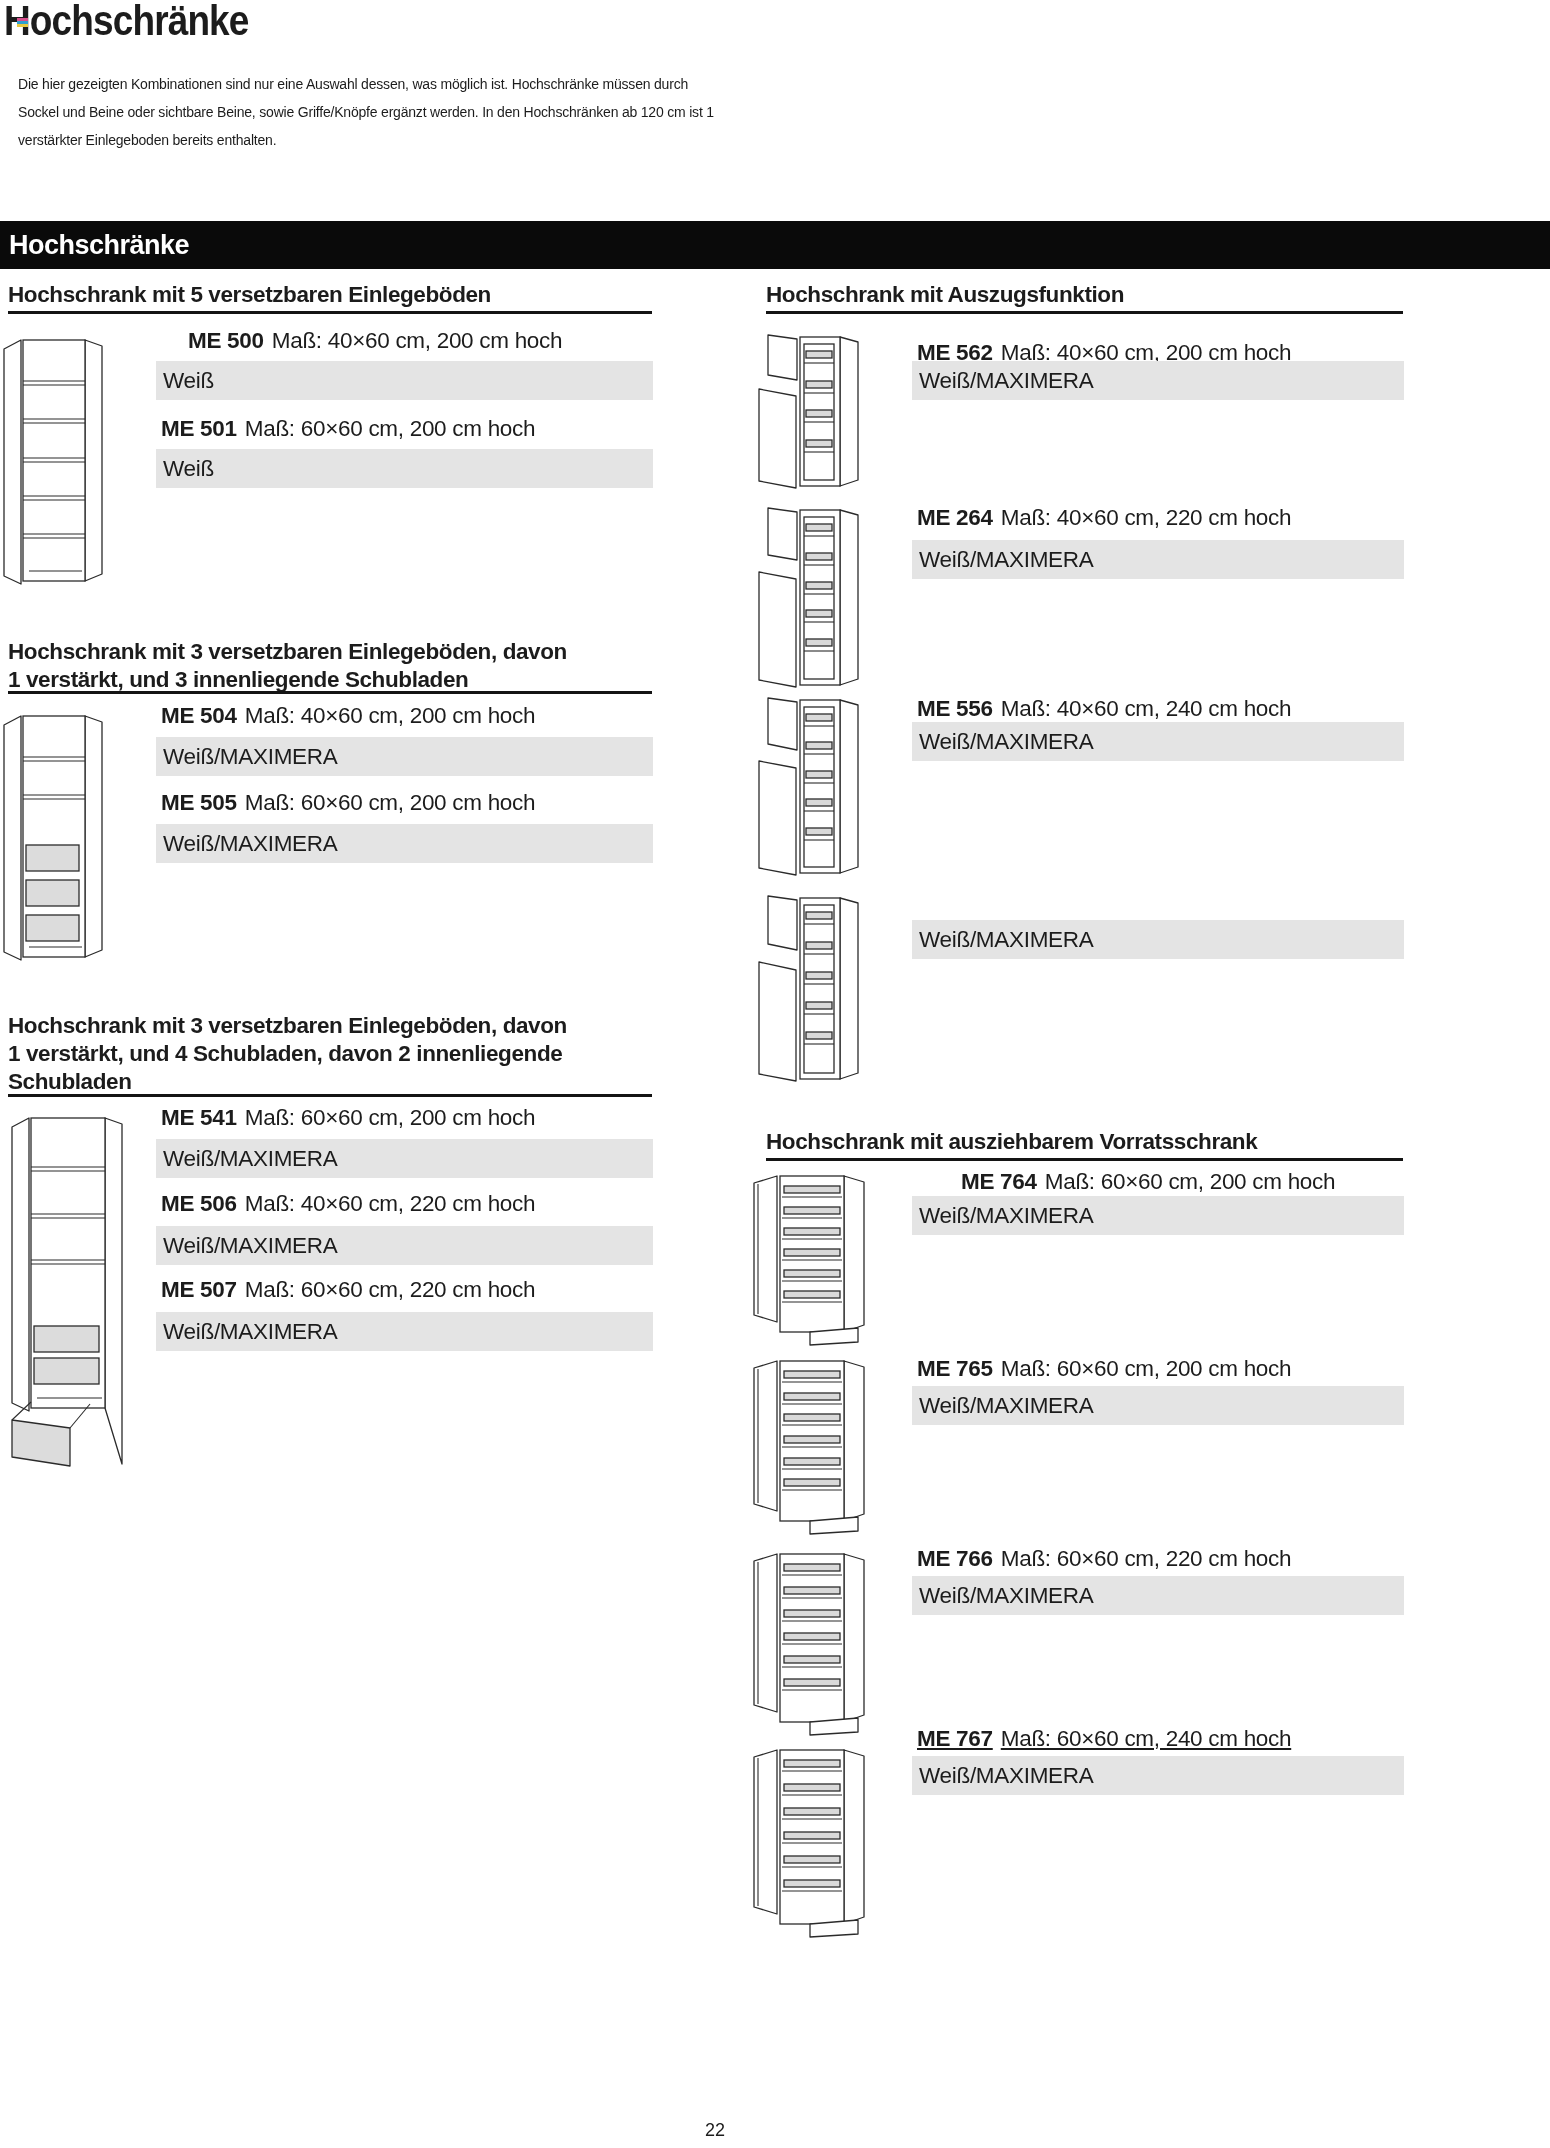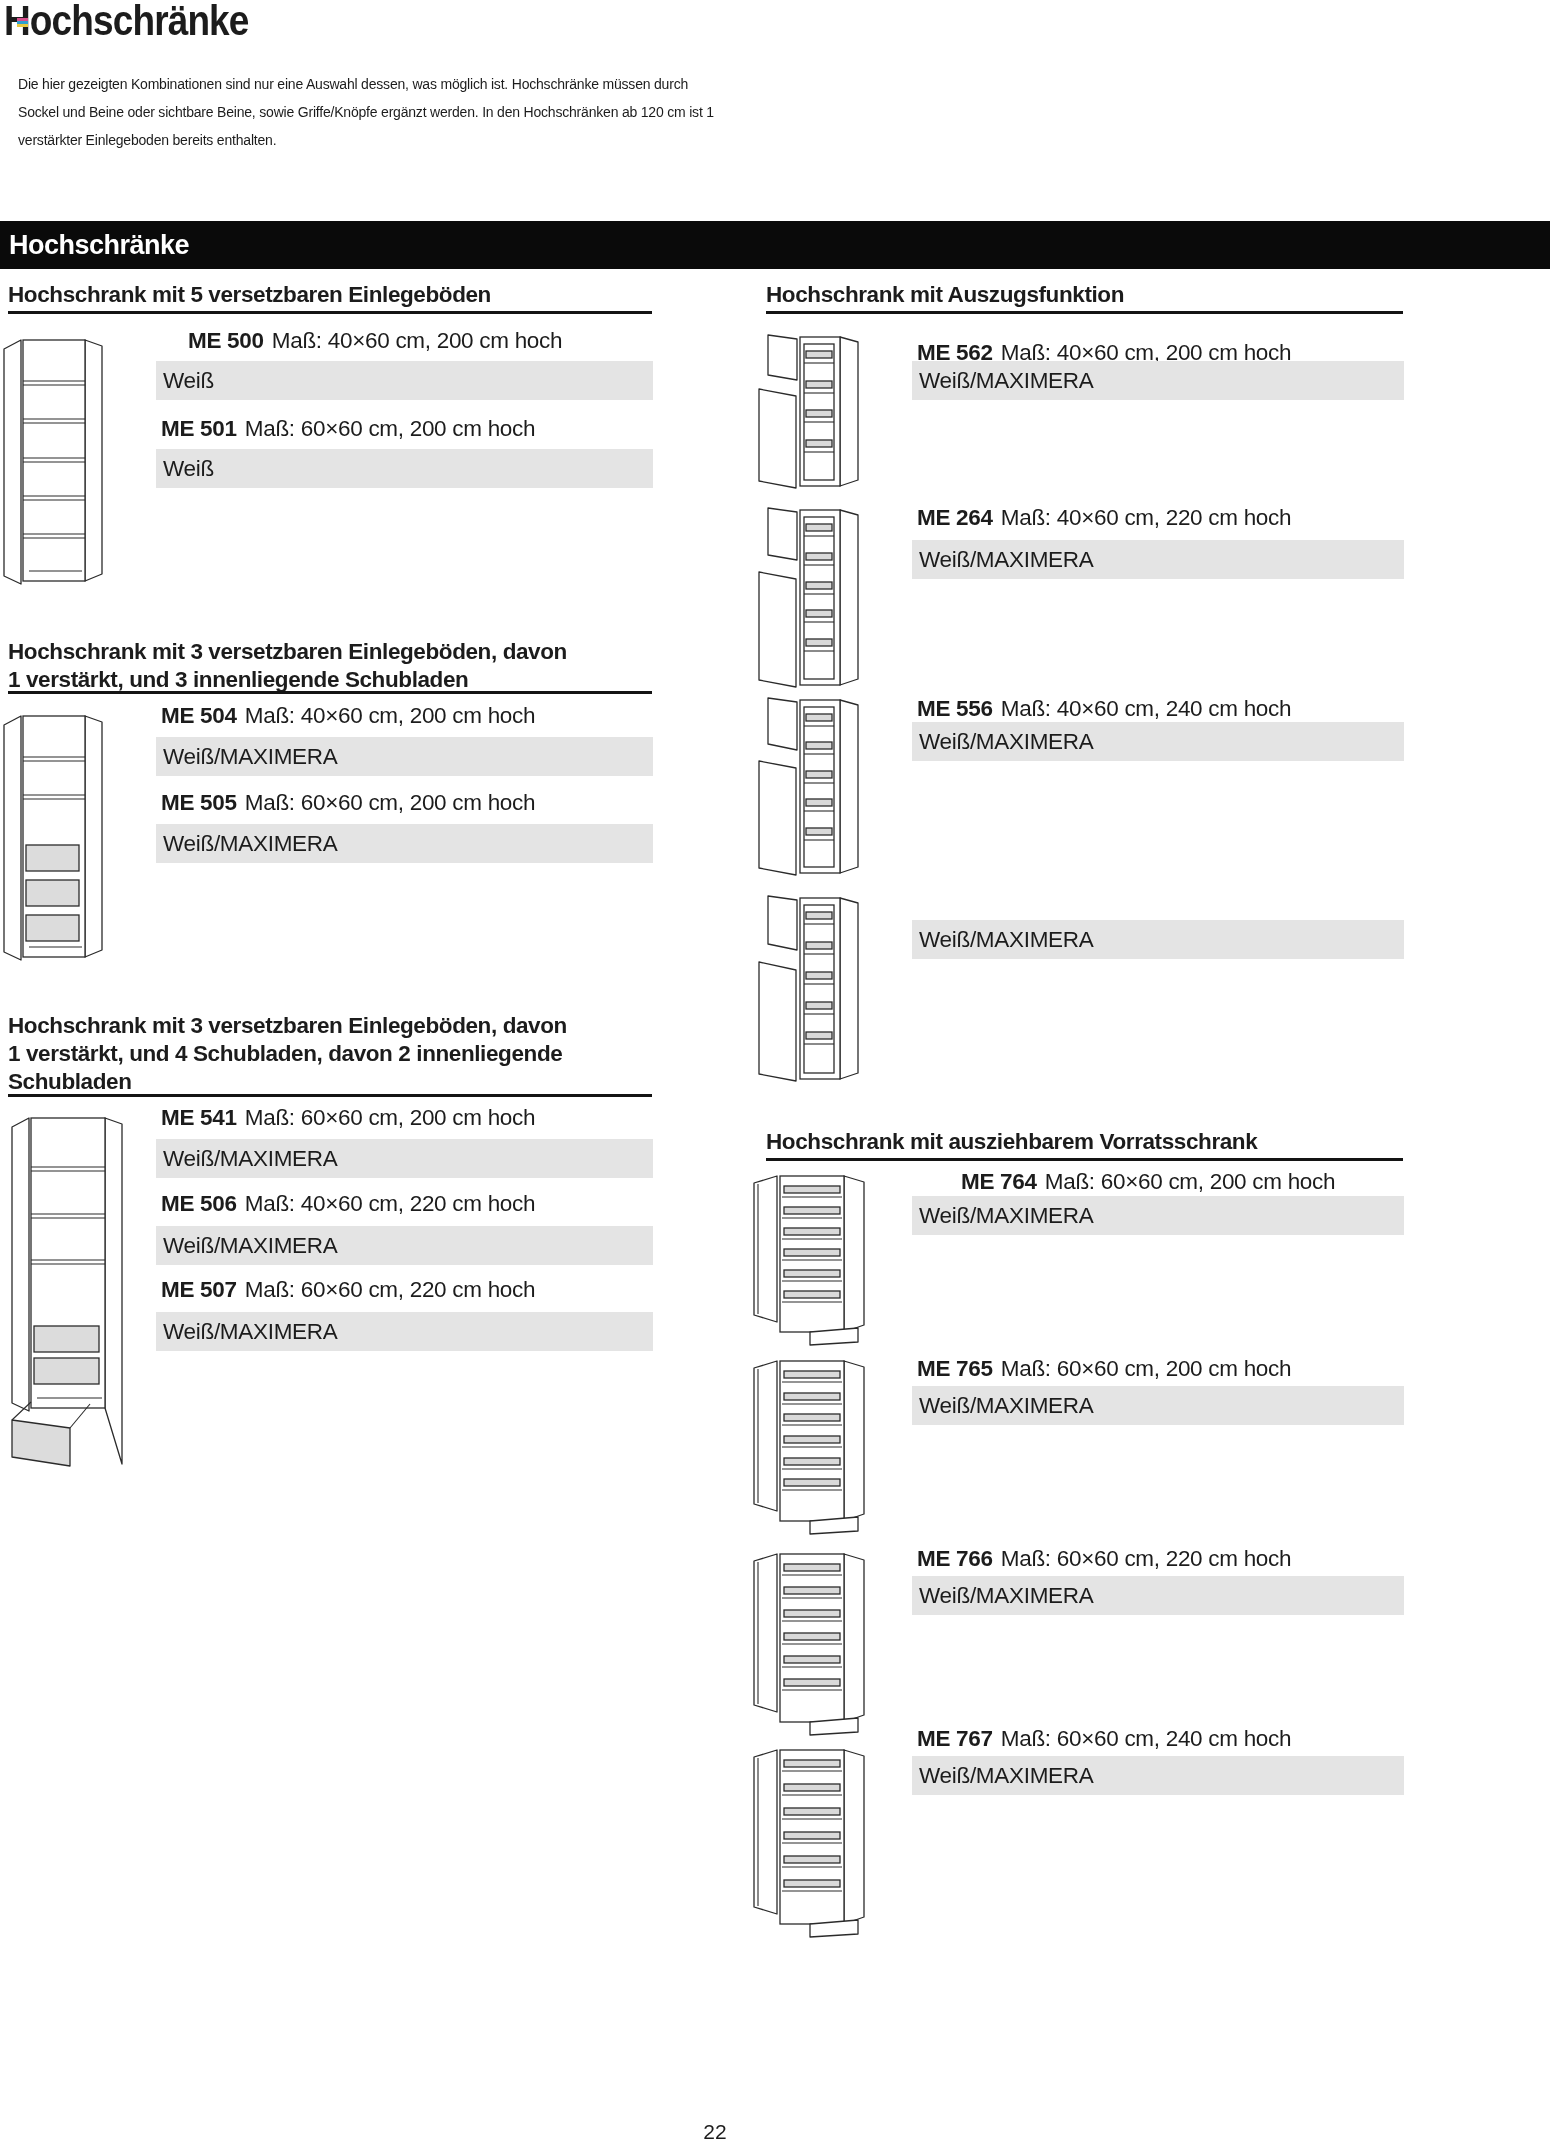--- a/index.html
+++ b/index.html
@@ -76,21 +76,21 @@
     box-sizing:border-box;
     white-space:nowrap;
   }
   .fig{position:absolute;}
   .fig svg{display:block;}
   .page-number{
     position:absolute;
     left:660px; top:2120px;
     width:110px;
     text-align:center;
-    font-size:21px;
+    font-size:18px;
   }
 </style>
 </head>
 <body>
 
 <div id="page" style="color: rgb(28, 28, 28);">
   <div class="h1">Hochschränke</div>
   <div class="mark">
     <span style="background: rgb(217, 79, 142);"></span>
       <span style="background: rgb(47, 159, 208);"></span>
@@ -147,21 +147,21 @@
       <div class="product-title" style="left: 917px; top: 696px;"><span class="code">ME 556</span><span class="specs">Maß: 40×60 cm, 240 cm hoch</span></div>
       <div class="finish-bar" style="left: 912px; top: 722px; width: 492px; background: rgb(228, 228, 228);"><span>Weiß/MAXIMERA</span></div>
       <div class="product-title" style="left: 917px; top: 894px; margin-top: 30px;"><span class="code">ME 557</span><span class="specs">Maß: 40×60 cm, 240 cm hoch</span></div>
       <div class="finish-bar" style="left: 912px; top: 920px; width: 492px; background: rgb(228, 228, 228);"><span>Weiß/MAXIMERA</span></div>
       <div class="product-title" style="left: 917px; top: 1169px; margin-left: 44px;"><span class="code">ME 764</span><span class="specs">Maß: 60×60 cm, 200 cm hoch</span></div>
       <div class="finish-bar" style="left: 912px; top: 1196px; width: 492px; background: rgb(228, 228, 228);"><span>Weiß/MAXIMERA</span></div>
       <div class="product-title" style="left: 917px; top: 1356px;"><span class="code">ME 765</span><span class="specs">Maß: 60×60 cm, 200 cm hoch</span></div>
       <div class="finish-bar" style="left: 912px; top: 1386px; width: 492px; background: rgb(228, 228, 228);"><span>Weiß/MAXIMERA</span></div>
       <div class="product-title" style="left: 917px; top: 1546px;"><span class="code">ME 766</span><span class="specs">Maß: 60×60 cm, 220 cm hoch</span></div>
       <div class="finish-bar" style="left: 912px; top: 1576px; width: 492px; background: rgb(228, 228, 228);"><span>Weiß/MAXIMERA</span></div>
-      <div class="product-title" style="left: 917px; top: 1726px;"><span class="code">ME 767</span><span class="specs">Maß: 60×60 cm, 240 cm hoch</span></div>
+      <div class="product-title" style="left: 917px; top: 1726px; text-decoration: underline;"><span class="code">ME 767</span><span class="specs">Maß: 60×60 cm, 240 cm hoch</span></div>
       <div class="finish-bar" style="left: 912px; top: 1756px; width: 492px; background: rgb(228, 228, 228);"><span>Weiß/MAXIMERA</span></div>
       <div class="fig" style="left: 0px; top: 332px; width: 106px; height: 258px;">
         <svg width="106" height="258" viewBox="0 0 106 258" xmlns="http://www.w3.org/2000/svg">
           <path d="M85 8 L102 14 L102 242 L85 249 Z" fill="#ffffff" stroke="#2b2b2b" stroke-width="1.3" stroke-linejoin="round"></path>
           <rect x="23" y="8" width="62" height="241" fill="#ffffff" stroke="#2b2b2b" stroke-width="1.3"></rect>
           <line x1="29" y1="239" x2="82" y2="239" stroke="#2b2b2b" stroke-width="1.1"></line>
           <path d="M4 17 L21 8 L21 252 L4 244 Z" fill="#ffffff" stroke="#2b2b2b" stroke-width="1.3" stroke-linejoin="round"></path>
           <line x1="23" y1="49" x2="85" y2="49" stroke="#2b2b2b" stroke-width="1.1"></line>
           <line x1="23" y1="53" x2="85" y2="53" stroke="#2b2b2b" stroke-width="1.1"></line>
           <line x1="23" y1="87" x2="85" y2="87" stroke="#2b2b2b" stroke-width="1.1"></line>

